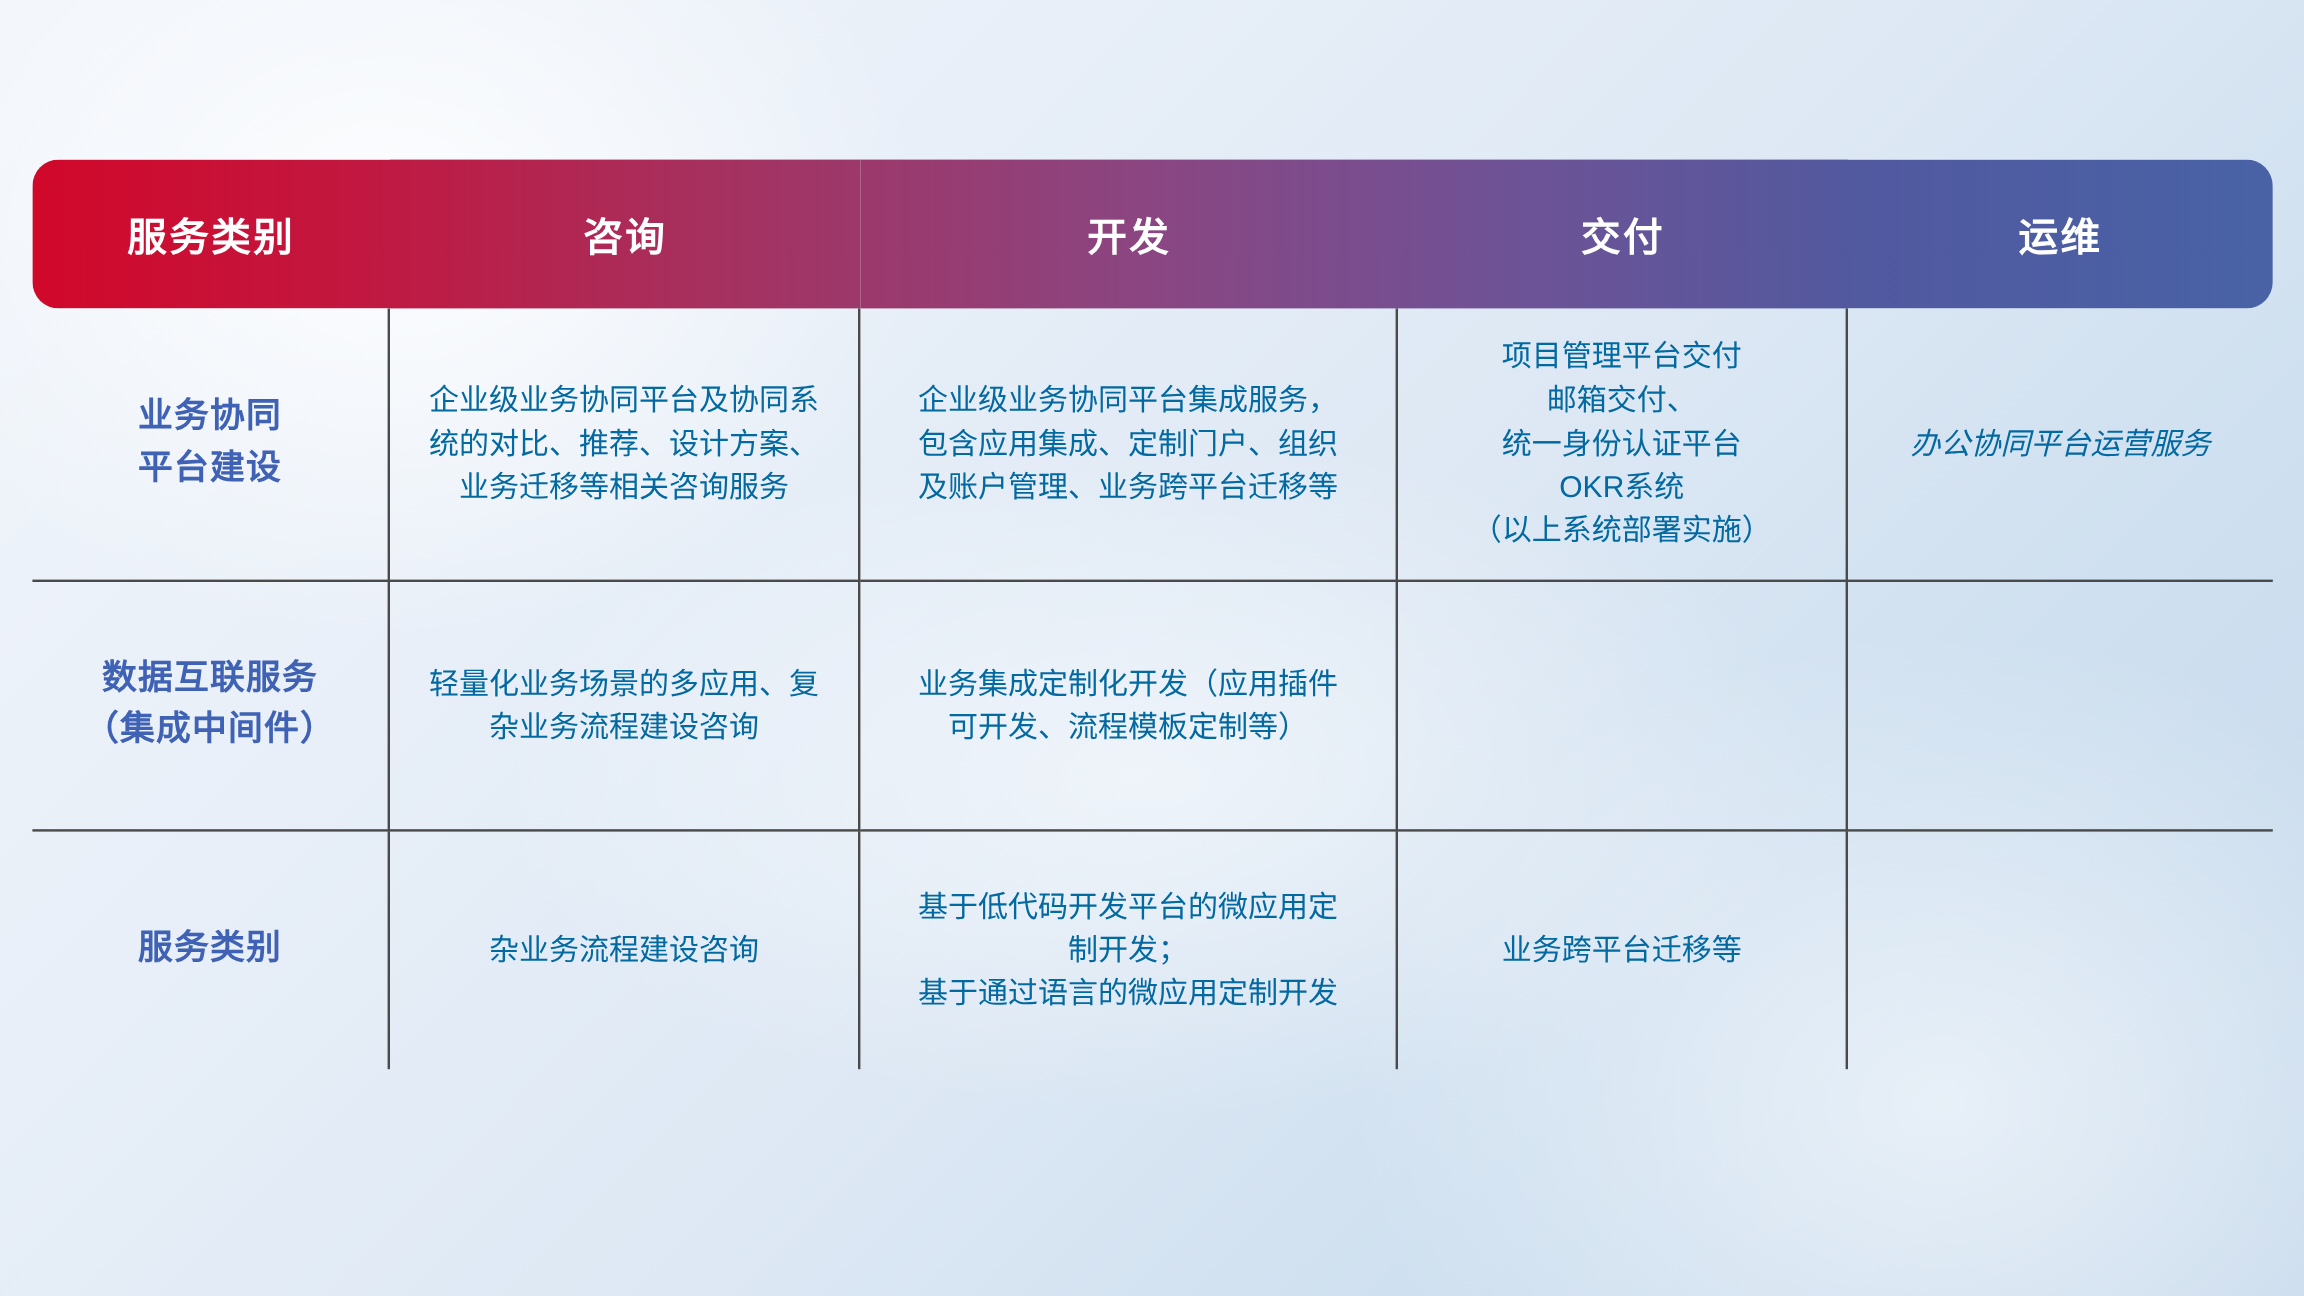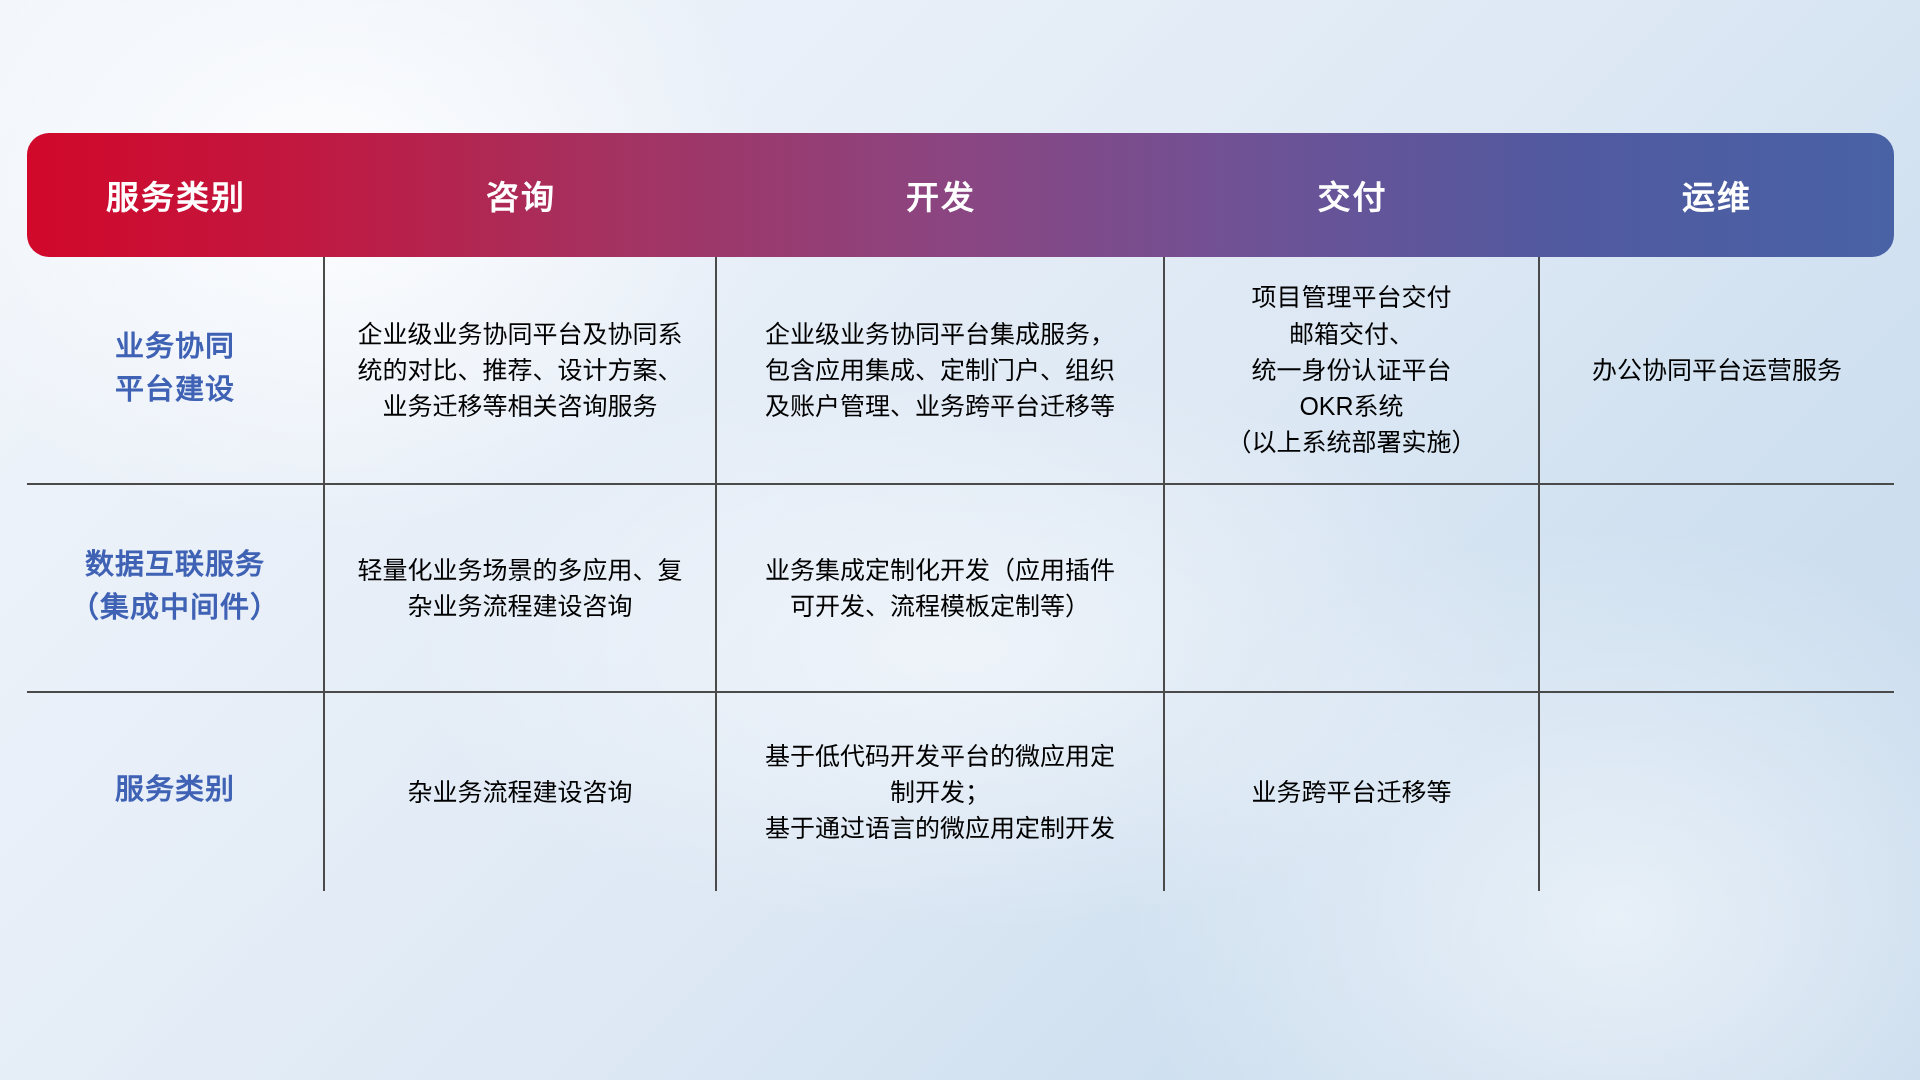--- a/index.html
+++ b/index.html
@@ -83,30 +83,31 @@
     border-bottom-right-radius: 22px;
   }
 
   
   tbody td {
     vertical-align: middle;
     text-align: center;
     padding: 18px 14px;
     font-size: 25px;
     line-height: 1.45;
-    color: #000000;
+    color: #0369a1;
     border-right: 2px solid #4a4a4a;
     border-bottom: 2px solid #4a4a4a;
     background: transparent;
   }
   tbody tr:last-child td {
     border-bottom: none;
   }
   tbody td:last-child {
     border-right: none;
+    font-style: italic;
   }
   tbody td.cat-cell {
     color: #3f62b5;
     font-weight: bold;
     font-size: 29px;
     line-height: 1.5;
     letter-spacing: 1px;
     font-family: Liberation Mono, monospace;
   }
   tbody tr.row-0 { height: 228px; }

